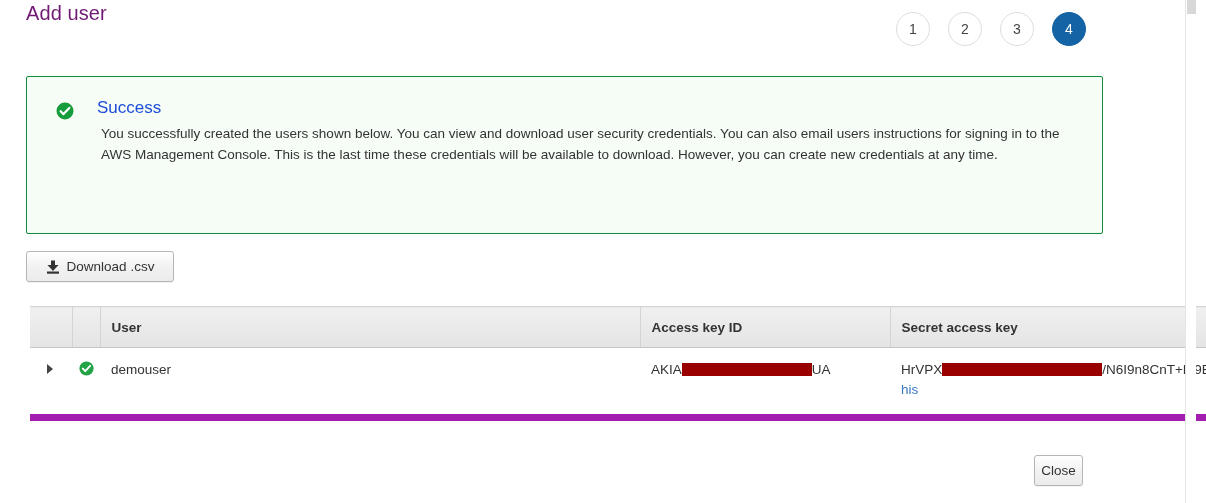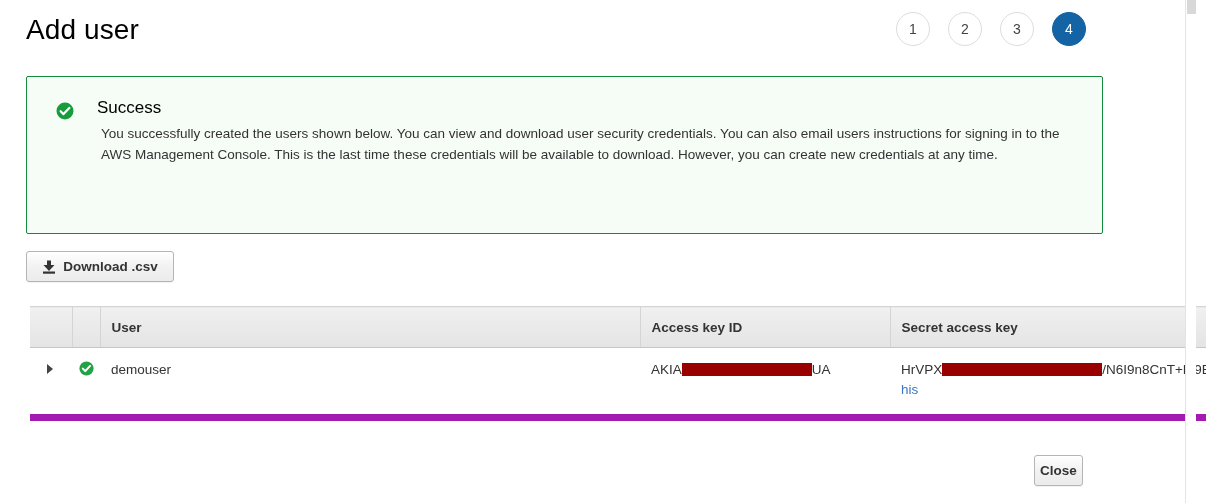--- a/index.html
+++ b/index.html
@@ -46,24 +46,24 @@
   
   .header {
     position: absolute;
     left: 0; top: 0;
     width: 1196px;
     height: 60px;
   }
   .page-title {
     position: absolute;
     left: 26px;
-    top: 14px;
-    font-size: 28px;
+    top: 2px;
+    font-size: 20px;
     font-weight: 400;
-    color: #000000;
+    color: #701a75;
     letter-spacing: 0.1px;
     white-space: nowrap;
   }
   .steps {
     position: absolute;
     right: 110px;
     top: 12px;
     display: flex;
     gap: 18px;
   }
@@ -106,21 +106,21 @@
     height: 18px;
   }
   .alert-body {
     position: absolute;
     left: 70px;
     top: 20px;
     right: 24px;
   }
   .alert-title {
     font-size: 17px;
-    color: #000000;
+    color: #1d4ed8;
     font-weight: 400;
     margin: 0 0 4px 0;
     line-height: 22px;
   }
   .alert-text {
     font-size: 13.5px;
     line-height: 21px;
     color: #333333;
     margin: 4px;
     max-width: 975px;
@@ -130,21 +130,21 @@
   }
   .alert-link {
     color: #3b78c3;
     text-decoration: none;
   }
 
   
   .btn {
     font-family: "Liberation Sans", sans-serif;
     font-size: 13.5px;
-    font-weight: bold;
+    font-weight: normal;
     color: #333333;
     background: linear-gradient(to bottom, #ffffff 0%, #f2f2f2 50%, #ebebeb 100%);
     border: 1px solid #b5b5b5;
     border-radius: 3px;
     box-shadow: 0 1px 0 rgba(0,0,0,0.05);
     cursor: pointer;
     padding: 0;
   }
   .btn-download {
     position: absolute;

